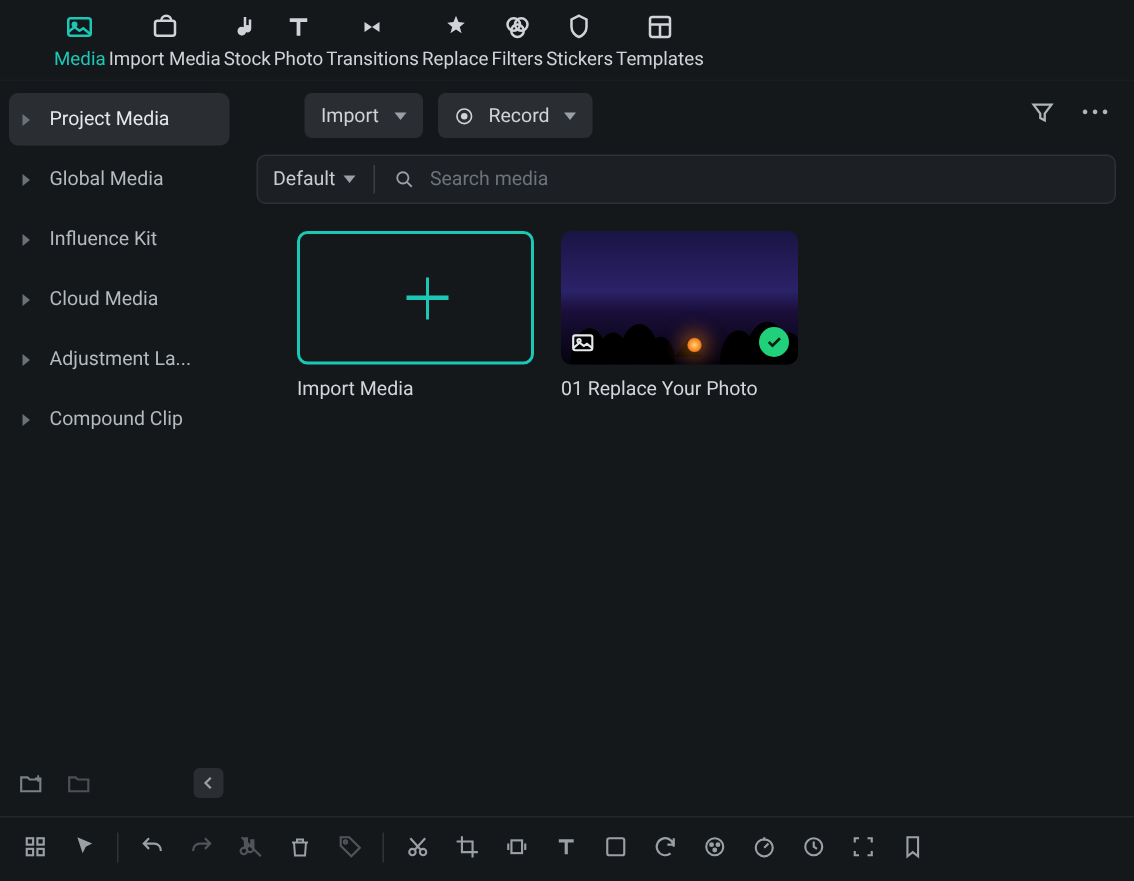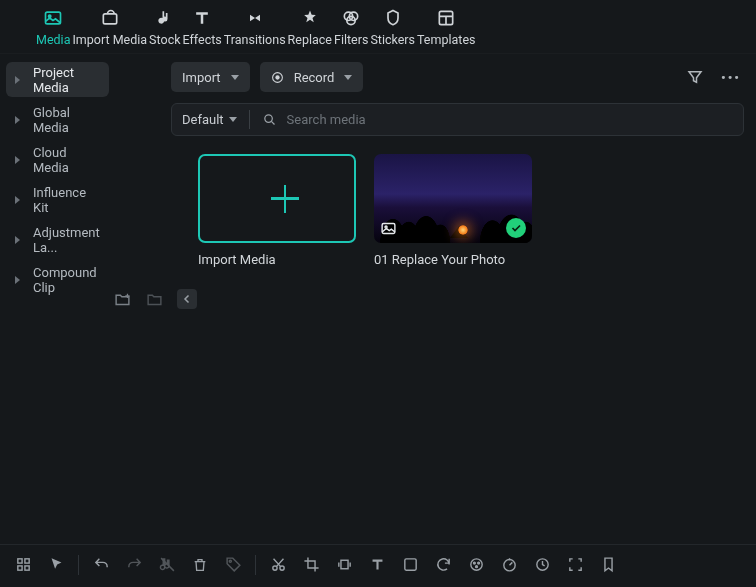--- a/index.html
+++ b/index.html
@@ -10,32 +10,32 @@
   .top-tab { display: flex; flex-direction: column; align-items: center; gap: 4px; cursor: pointer; color: #d0d4d8; }
   .top-tab.active { color: #1dc7b5; }
   .top-tab .ticon { width: 20px; height: 20px; display:flex;align-items:center;justify-content:center; }
   .top-tab .tlabel { font-size: 12.5px; }
   .top-tab.active .tlabel { color: #1dc7b5; }
 
   
   .layout { display: flex; height: 490px; }
 
   
-  .sidebar { width: 159px; background: #15181b; display: flex; flex-direction: row; padding: 8px 6px; }
+  .sidebar { width: 159px; background: #15181b; display: flex; flex-direction: column; padding: 8px 6px; text-align: center; }
   .side-item { display:flex; align-items:center; gap:13px; height: 35px; padding: 0 9px; border-radius: 6px; cursor:pointer; color:#b4bac0; font-size:13px; }
   .side-item.active { background: #2a2e32; color:#e6e9ec; }
   .side-item .chev { width:0; height:0; border-top:4px solid transparent;border-bottom:4px solid transparent;border-left:5px solid #6b7178; }
   .side-list { display:flex; flex-direction:column; gap:5px; flex:1; }
   .side-foot { display:flex; align-items:center; gap:12px; padding:4px 4px; }
   .side-foot .ficon { width:20px;height:20px;display:flex;align-items:center;justify-content:center;cursor:pointer;color:#7a8087;}
   .side-foot .collapse { margin-left:auto; width:20px;height:20px;background:#2a2e32;border-radius:4px;display:flex;align-items:center;justify-content:center;cursor:pointer;}
 
   
   .content { flex:1; padding: 8px 12px; display:flex; flex-direction:column; }
-  .toolbar { display:flex; align-items:center; gap:10px; }
+  .toolbar { display:flex; align-items:flex-start; gap:10px;margin-left:32px; }
   .btn { display:flex;align-items:center;gap:10px; background:#2a2e32; height:30px; padding:0 11px; border-radius:5px; cursor:pointer; font-size:13px; color:#d0d4d8;}
   .btn .drop { width:0;height:0;border-left:4px solid transparent;border-right:4px solid transparent;border-top:5px solid #9aa0a6;}
   .toolbar .spacer { flex:1; }
   .icon-btn { width:26px;height:26px;display:flex;align-items:center;justify-content:center;cursor:pointer;color:#b0b5ba;border-radius:4px;}
   .more { letter-spacing:2px; font-weight:bold; }
 
   .searchrow { display:flex;align-items:center;gap:10px;margin-top:11px; background:#1c1f23;border:1px solid #2d3237;border-radius:6px;height:33px;padding:0 10px;}
   .sort { display:flex;align-items:center;gap:5px;color:#c9cdd2;font-size:13px;cursor:pointer;}
   .sort .drop { width:0;height:0;border-left:4px solid transparent;border-right:4px solid transparent;border-top:5px solid #9aa0a6;}
   .vdiv { width:1px;height:19px;background:#3a3f44;margin:0 2px;}
@@ -102,21 +102,21 @@
         </svg>
       </span>
     <span class="tlabel">Stock</span>
   </div>
   <div class="top-tab">
     <span class="ticon">
         <svg width="20" height="20" viewBox="0 0 24 24" fill="currentColor">
           <path d="M5 5h14v3h-5.5v11h-3V8H5z"></path>
         </svg>
       </span>
-    <span class="tlabel">Effects</span>
+    <span class="tlabel">Photo</span>
   </div>
   <div class="top-tab">
     <span class="ticon">
         <svg width="20" height="20" viewBox="0 0 24 24" fill="currentColor">
           <path d="M6 8l6 4-6 4zM18 16l-6-4 6-4z"></path>
         </svg>
       </span>
     <span class="tlabel">Transitions</span>
   </div>
   <div class="top-tab">
@@ -163,25 +163,25 @@
       <div class="side-item active">
           <span class="chev"></span>
           <span>Project Media</span>
         </div>
       <div class="side-item">
           <span class="chev"></span>
           <span>Global Media</span>
         </div>
       <div class="side-item">
           <span class="chev"></span>
+          <span>Influence Kit</span>
+        </div>
+      <div class="side-item">
+          <span class="chev"></span>
           <span>Cloud Media</span>
-        </div>
-      <div class="side-item">
-          <span class="chev"></span>
-          <span>Influence Kit</span>
         </div>
       <div class="side-item">
           <span class="chev"></span>
           <span>Adjustment La...</span>
         </div>
       <div class="side-item">
           <span class="chev"></span>
           <span>Compound Clip</span>
         </div>
     </div>

